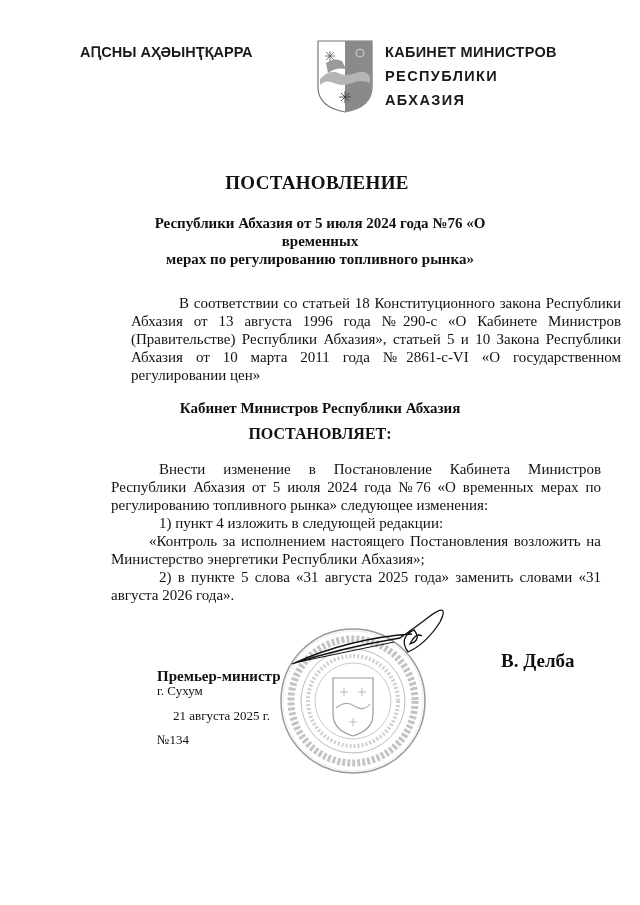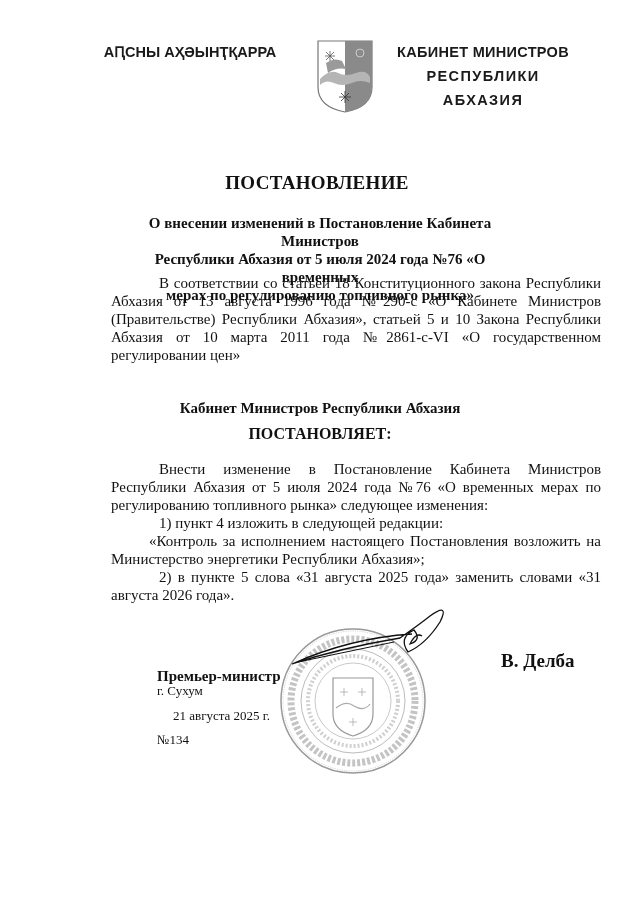--- a/index.html
+++ b/index.html
@@ -2,21 +2,21 @@
 <html><head>
 <meta charset="utf-8">
 <style>
   html, body { margin: 0; padding: 0; }
   body {
     width: 640px; height: 905px; background: #ffffff; position: relative; overflow: hidden;
     font-family: "Liberation Serif", serif; color: #111;
   }
   .hdr-left, .hdr-right {
     position: absolute; font-family: "Liberation Sans", sans-serif; font-weight: bold;
-    font-size: 14.5px; line-height: 24px; text-align: center; color: #1a1a1a;
+    font-size: 14.5px; line-height: 24px; text-align: left; color: #1a1a1a;
   }
   .hdr-left { left: 80px; top: 40px; width: 220px; }
   .hdr-right { left: 385px; top: 40px; width: 196px; letter-spacing: 0.3px; }
   .hdr-right .l2 { letter-spacing: 1.4px; }
   .emblem { position: absolute; left: 316px; top: 39px; width: 58px; height: 75px; }
 
   .title {
     position: absolute; top: 172px; left: 0; width: 634px; text-align: center;
     font-weight: bold; font-size: 19px; letter-spacing: 0.3px;
   }
@@ -66,26 +66,25 @@
 </svg>
 
 <div class="hdr-right">
   <div>КАБИНЕТ МИНИСТРОВ</div>
   <div class="l2">РЕСПУБЛИКИ АБХАЗИЯ</div>
 </div>
 
 <div class="title">ПОСТАНОВЛЕНИЕ</div>
 
 <div class="subtitle">
-  <div>О внесении изменений в Постановление Кабинета Министров</div>
   <div>Республики Абхазия от 5 июля 2024 года №76 «О временных</div>
   <div>мерах по регулированию топливного рынка»</div>
 </div>
 
-<p class="para indent" style="top:274px;">В соответствии со статьей 18 Конституционного закона Республики Абхазия от 13 августа 1996 года №290-с «О Кабинете Министров (Правительстве) Республики Абхазия», статьей 5 и 10 Закона Республики Абхазия от 10 марта 2011 года №2861-с-VI «О государственном регулировании цен»</p>
+<p class="para indent" style="top:294px;margin-left:20px;">В соответствии со статьей 18 Конституционного закона Республики Абхазия от 13 августа 1996 года №290-с «О Кабинете Министров (Правительстве) Республики Абхазия», статьей 5 и 10 Закона Республики Абхазия от 10 марта 2011 года №2861-с-VI «О государственном регулировании цен»</p>
 
 <div class="center-bold" style="top:400px;">Кабинет Министров Республики Абхазия</div>
 <div class="center-bold" style="top:425px; font-size:16px;">ПОСТАНОВЛЯЕТ:</div>
 
 <p class="para indent" style="top:460px;">Внести изменение в Постановление Кабинета Министров Республики Абхазия от 5 июля 2024 года №76 «О временных мерах по регулированию топливного рынка» следующее изменения:</p>
 <p class="para indent" style="top:514px;">1) пункт 4 изложить в следующей редакции:</p>
 <p class="para" style="top:532px; text-indent:38px;">«Контроль за исполнением настоящего Постановления возложить на Министерство энергетики Республики Абхазия»;</p>
 <p class="para indent" style="top:568px;">2) в пункте 5 слова «31 августа 2025 года» заменить словами «31 августа 2026 года».</p>
 
 <div class="sig-role">Премьер-министр</div>

